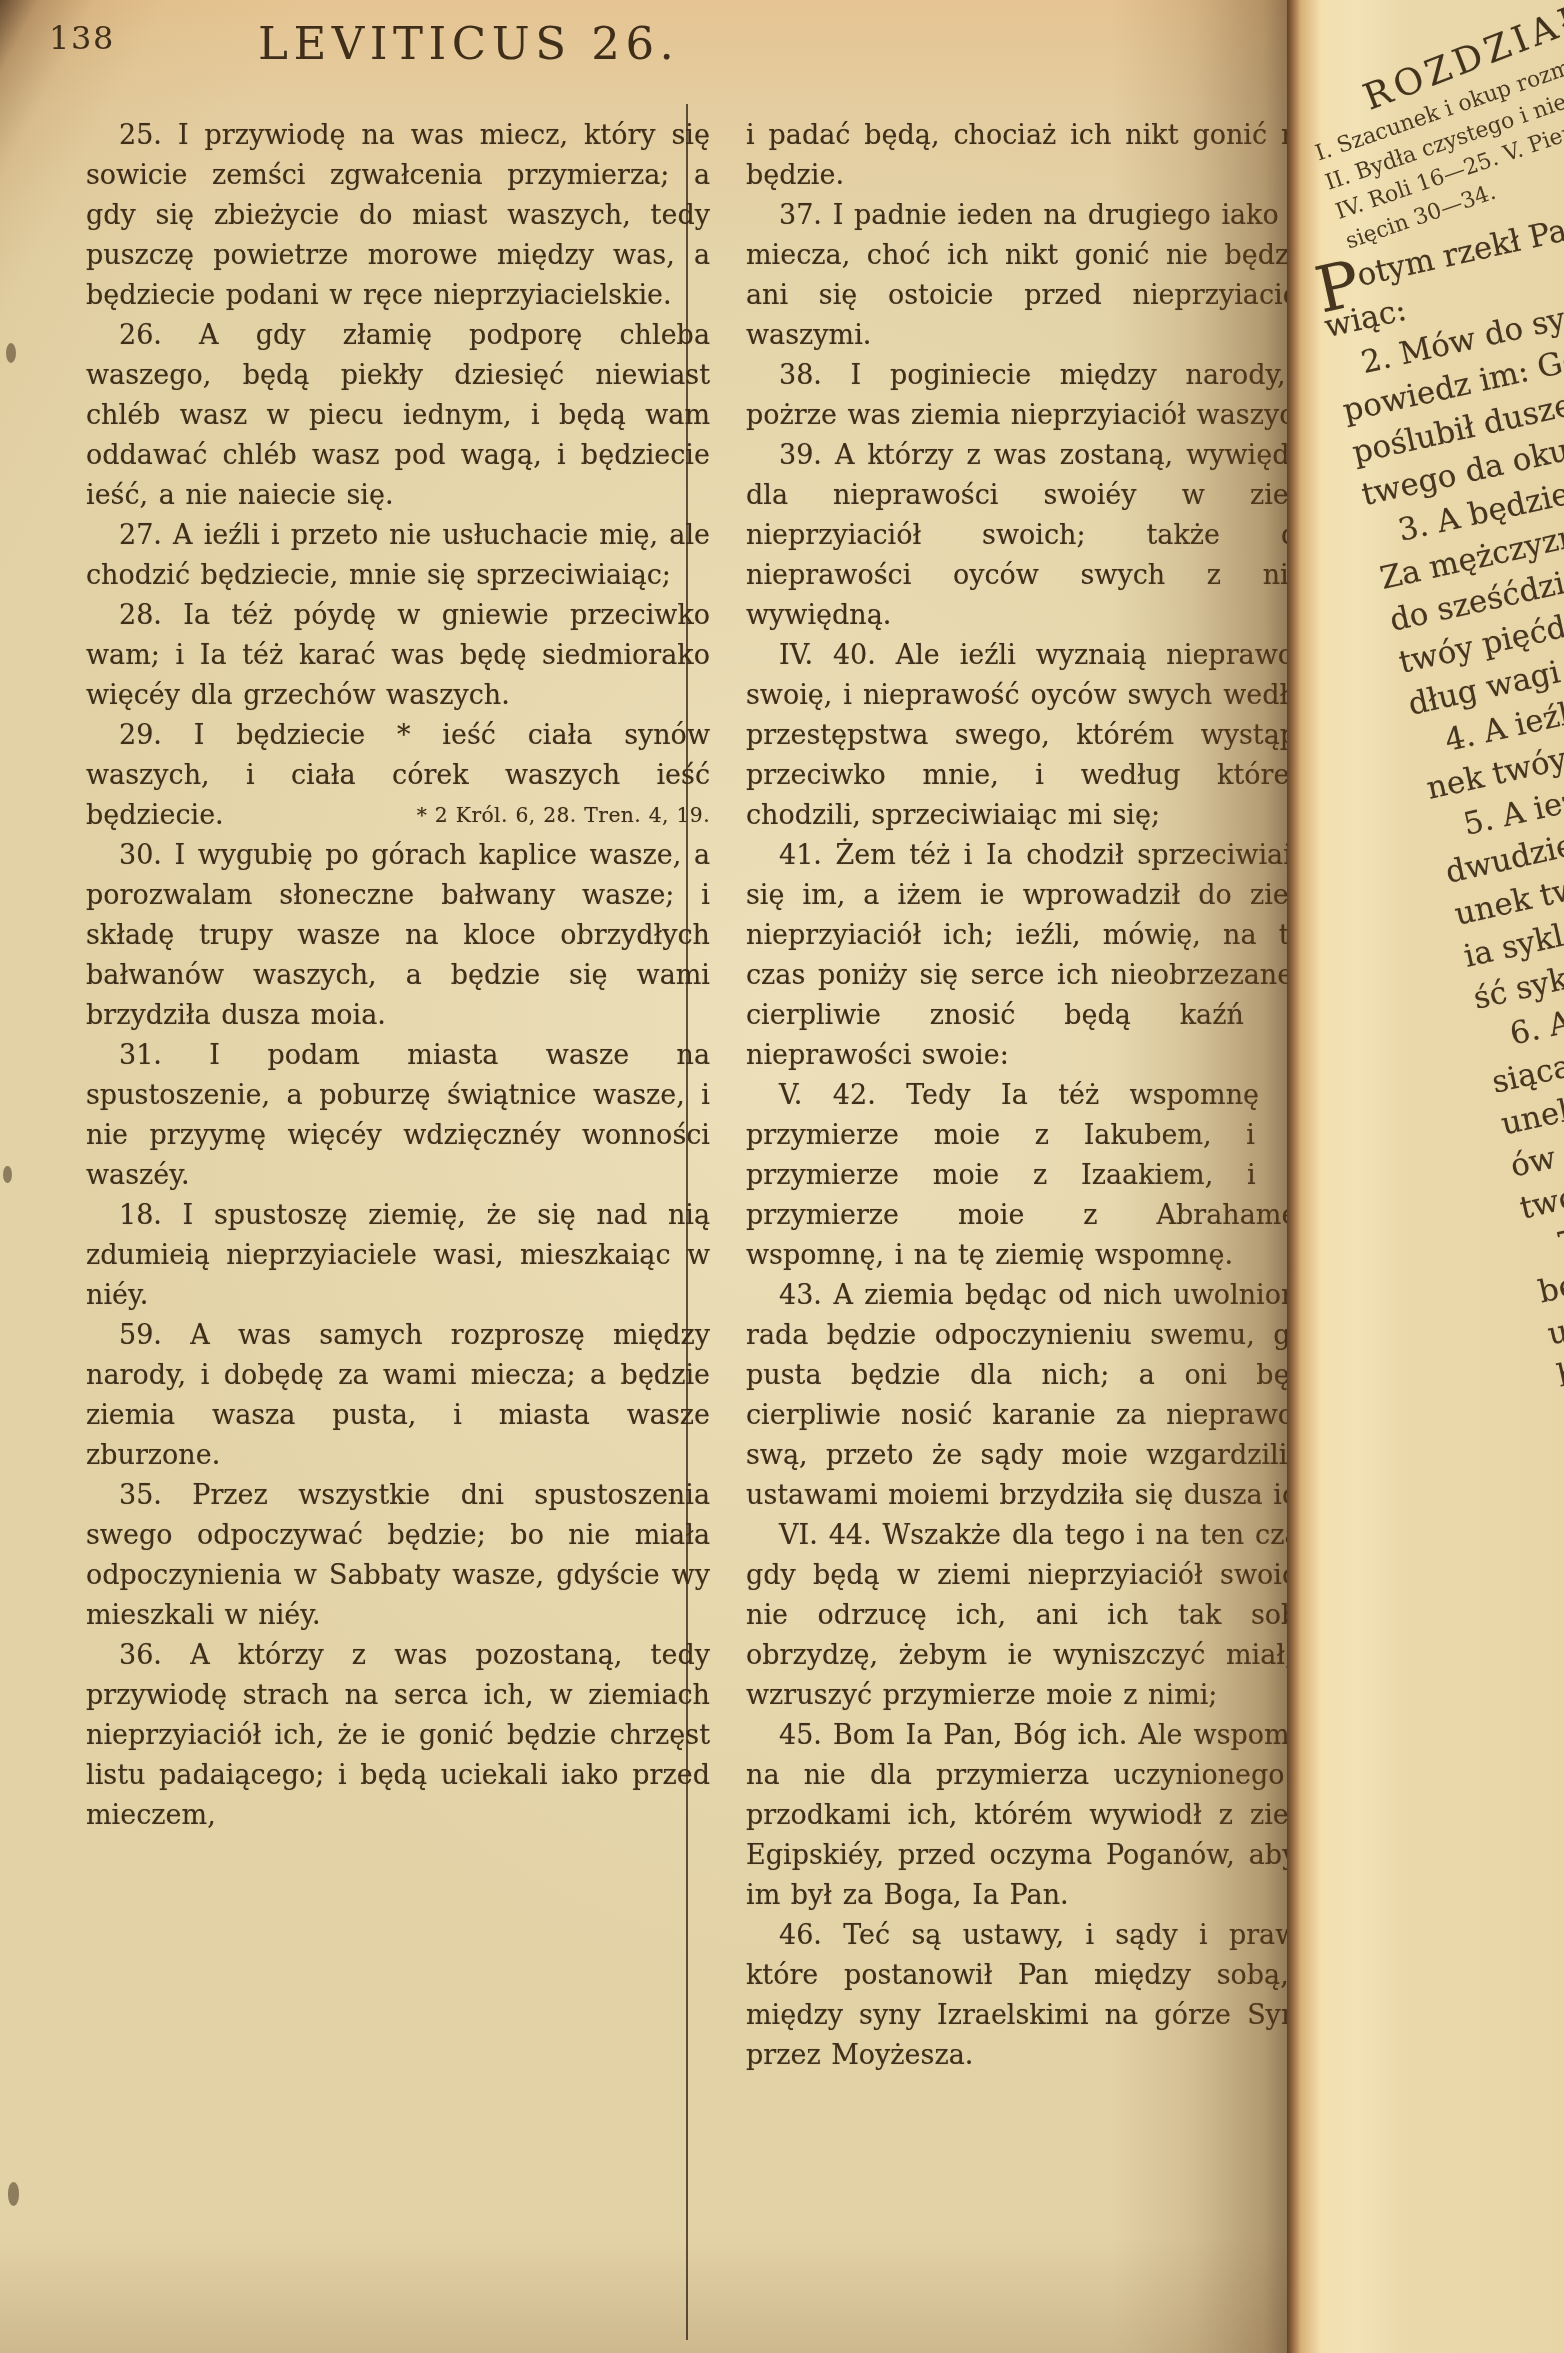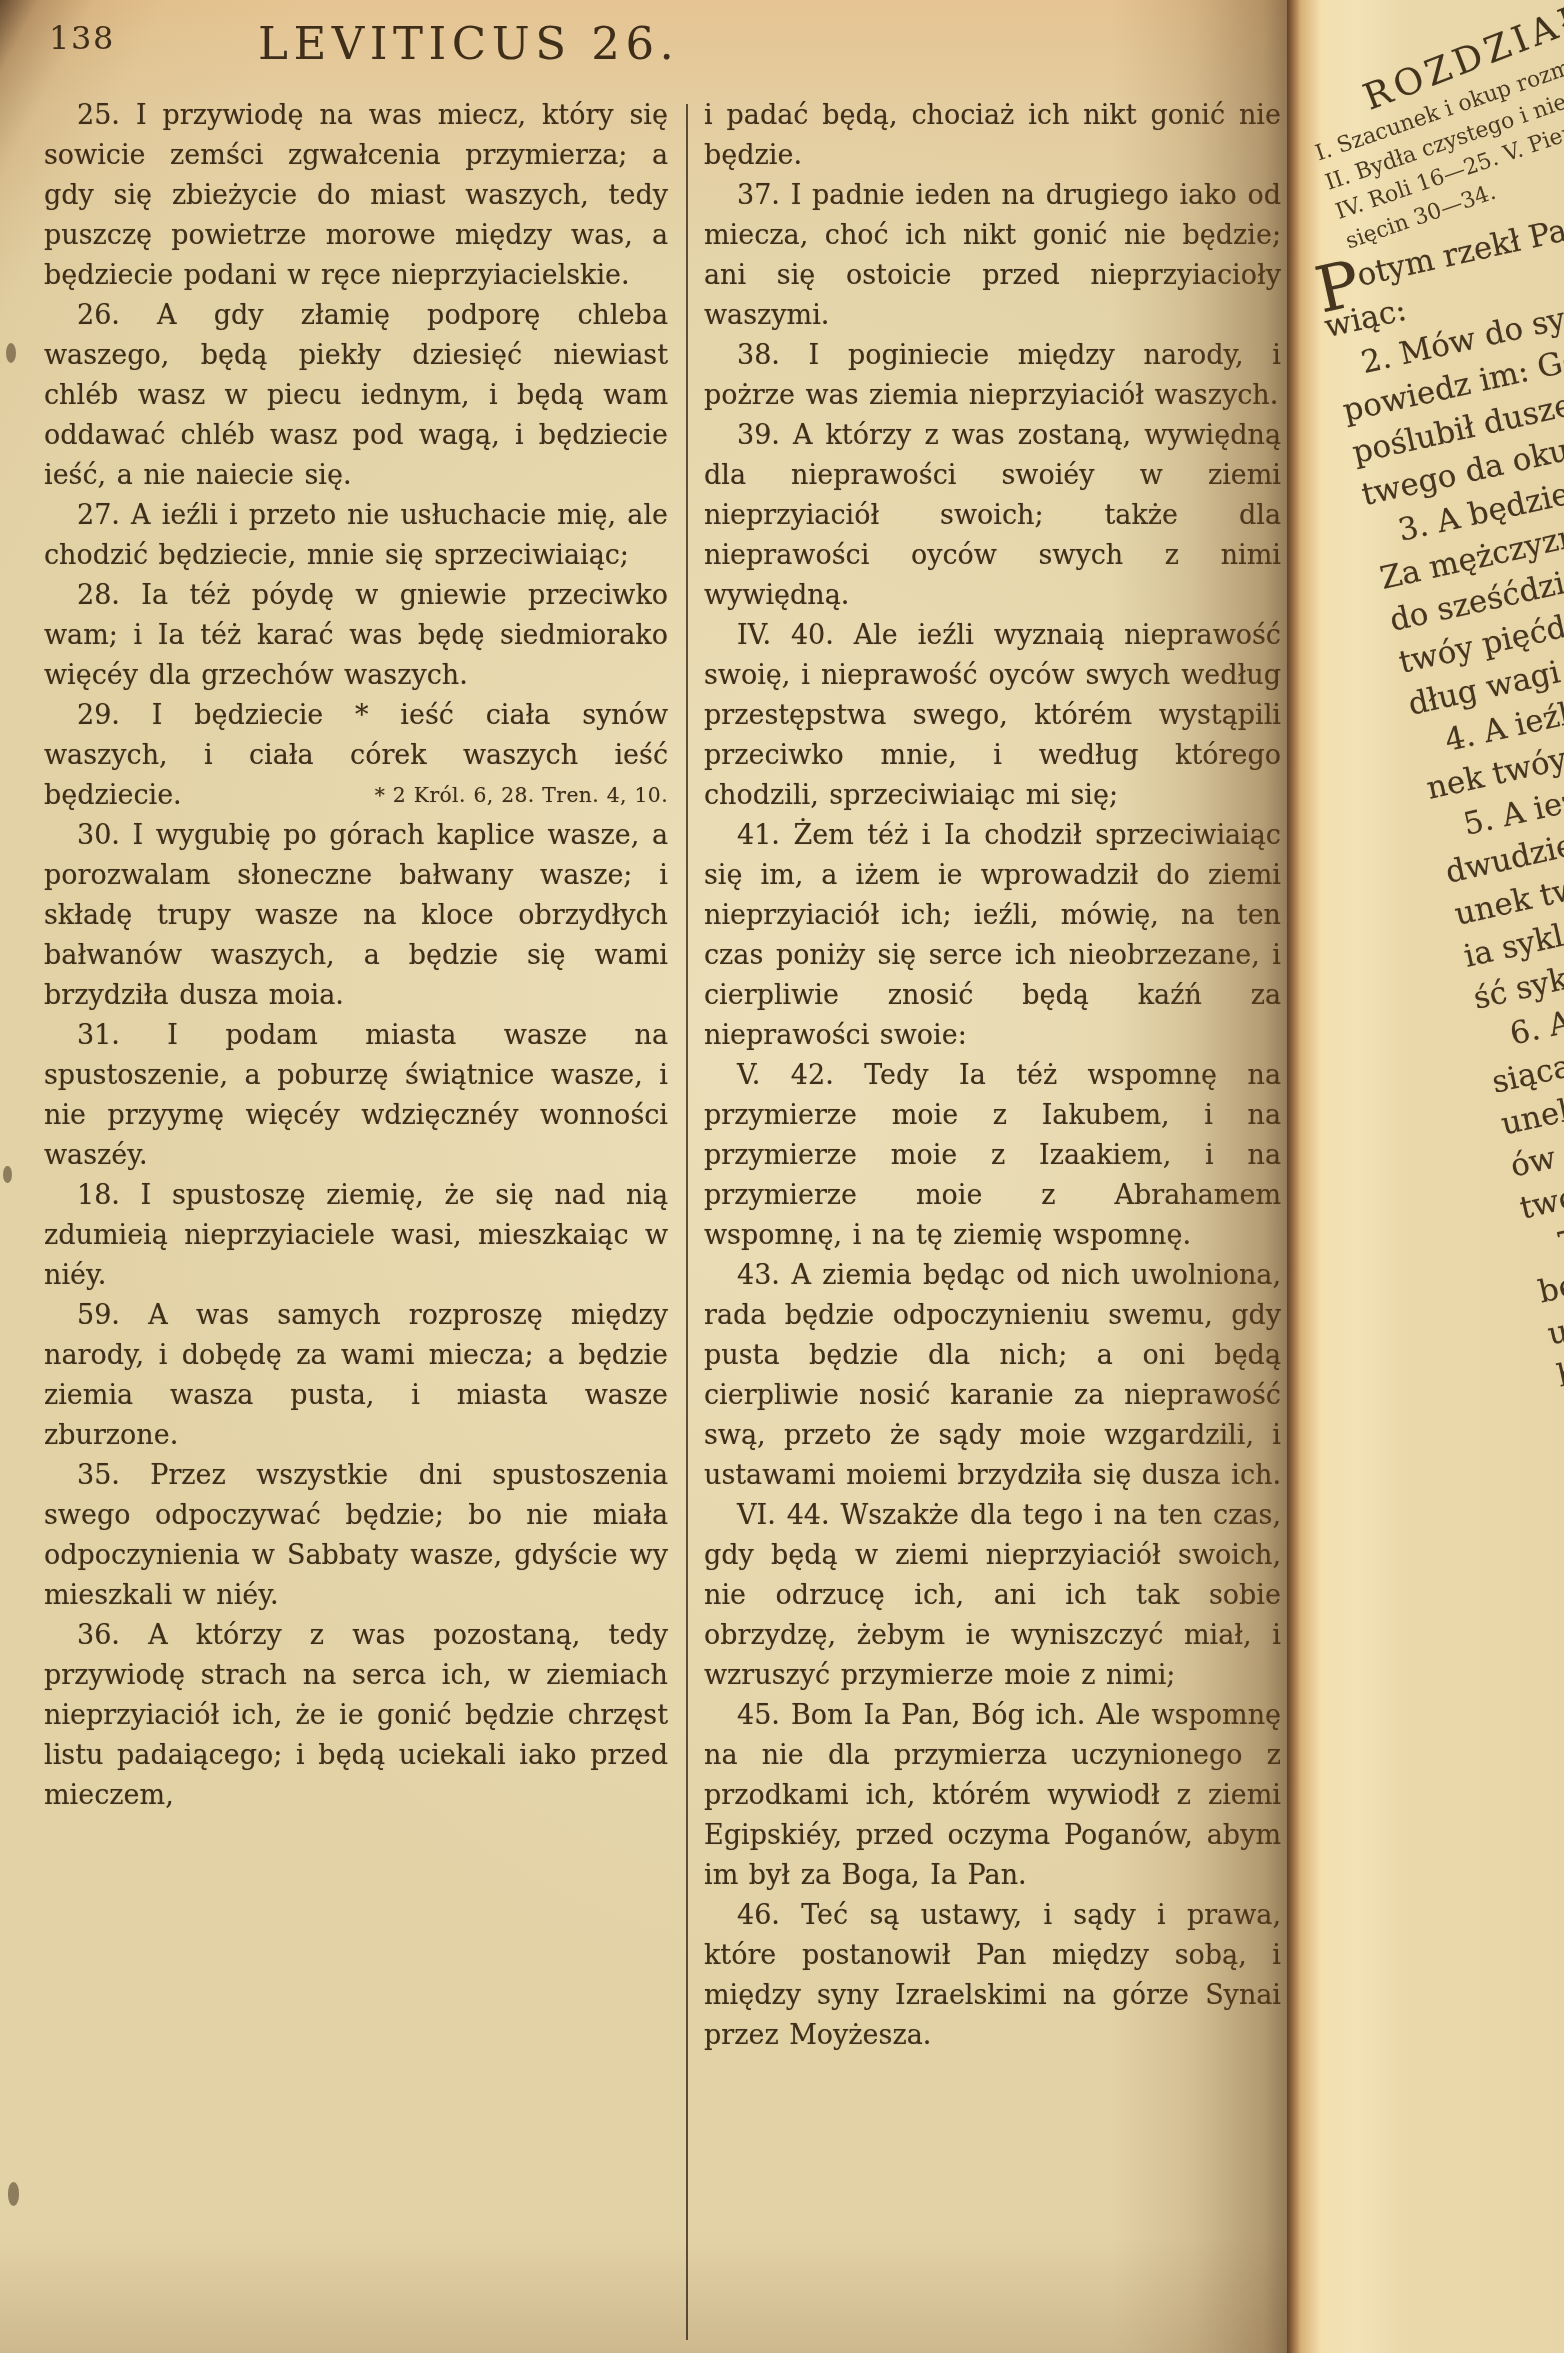--- a/index.html
+++ b/index.html
@@ -30,24 +30,25 @@
   .page-number {
     position:absolute; left:41px; top:19px;
     font-size:32px; letter-spacing:1.6px;margin-left:8px;
   }
   .page-title {
     position:absolute; left:258px; top:17px;
     font-size:45px; letter-spacing:5.5px;
   }
   
   .col {
-    position:absolute; top:95px;
+    position:absolute; top:115px;
     font-size:27px; line-height:40px;
     text-align:justify; word-spacing:2px;
     text-shadow:0 0 0.8px rgba(62,46,24,.45);
+    margin-left:42px;
   }
   .col-left  { left:44px;  width:624px; }
   .col-right { left:704px; width:577px; }
   .col p.verse { margin:0; text-indent:33px; }
   .col p.verse.no-indent { text-indent:0; }
   .col-divider {
     position:absolute; left:686px; top:104px;
     width:1.6px; height:2236px;
     background:rgba(55,40,22,.78);
   }
@@ -95,21 +96,21 @@
 <div class="edge-blot" style="left:7.8px; top:2182px; width:11.7px; height:23.5px;"></div>
 
 <div class="page-number">138</div>
 <div class="page-title">LEVITICUS 26.</div>
 
 <div class="col col-left" id="col-left">
     <p class="verse">25. I przywiodę na was miecz, który się sowicie zemści zgwałcenia przymierza; a gdy się zbieżycie do miast waszych, tedy puszczę powietrze morowe między was, a będziecie podani w ręce nieprzyiacielskie.</p>
     <p class="verse">26. A gdy złamię podporę chleba waszego, będą piekły dziesięć niewiast chléb wasz w piecu iednym, i będą wam oddawać chléb wasz pod wagą, i będziecie ieść, a nie naiecie się.</p>
     <p class="verse">27. A ieźli i przeto nie usłuchacie mię, ale chodzić będziecie, mnie się sprzeciwiaiąc;</p>
     <p class="verse">28. Ia téż póydę w gniewie przeciwko wam; i Ia téż karać was będę siedmiorako więcéy dla grzechów waszych.</p>
-    <p class="verse">29. I będziecie * ieść ciała synów waszych, i ciała córek waszych ieść będziecie.<span class="footnote">* 2 Król. 6, 28. Tren. 4, 10.</span></p>
+    <p class="verse">29. I będziecie * ieść ciała synów waszych, i ciała córek waszych ieść będziecie.<span class="footnote">* 2 Król. 6, 28. Tren. 4, 19.</span></p>
     <p class="verse">30. I wygubię po górach kaplice wasze, a porozwalam słoneczne bałwany wasze; i składę trupy wasze na kloce obrzydłych bałwanów waszych, a będzie się wami brzydziła dusza moia.</p>
     <p class="verse">31. I podam miasta wasze na spustoszenie, a poburzę świątnice wasze, i nie przyymę więcéy wdzięcznéy wonności waszéy.</p>
     <p class="verse">18. I spustoszę ziemię, że się nad nią zdumieią nieprzyiaciele wasi, mieszkaiąc w niéy.</p>
     <p class="verse">59. A was samych rozproszę między narody, i dobędę za wami miecza; a będzie ziemia wasza pusta, i miasta wasze zburzone.</p>
     <p class="verse">35. Przez wszystkie dni spustoszenia swego odpoczywać będzie; bo nie miała odpoczynienia w Sabbaty wasze, gdyście wy mieszkali w niéy.</p>
     <p class="verse">36. A którzy z was pozostaną, tedy przywiodę strach na serca ich, w ziemiach nieprzyiaciół ich, że ie gonić będzie chrzęst listu padaiącego; i będą uciekali iako przed mieczem,</p>
   </div>
 <div class="col-divider"></div>
 <div class="col col-right" id="col-right">
     <p class="verse no-indent">i padać będą, chociaż ich nikt gonić nie będzie.</p>

